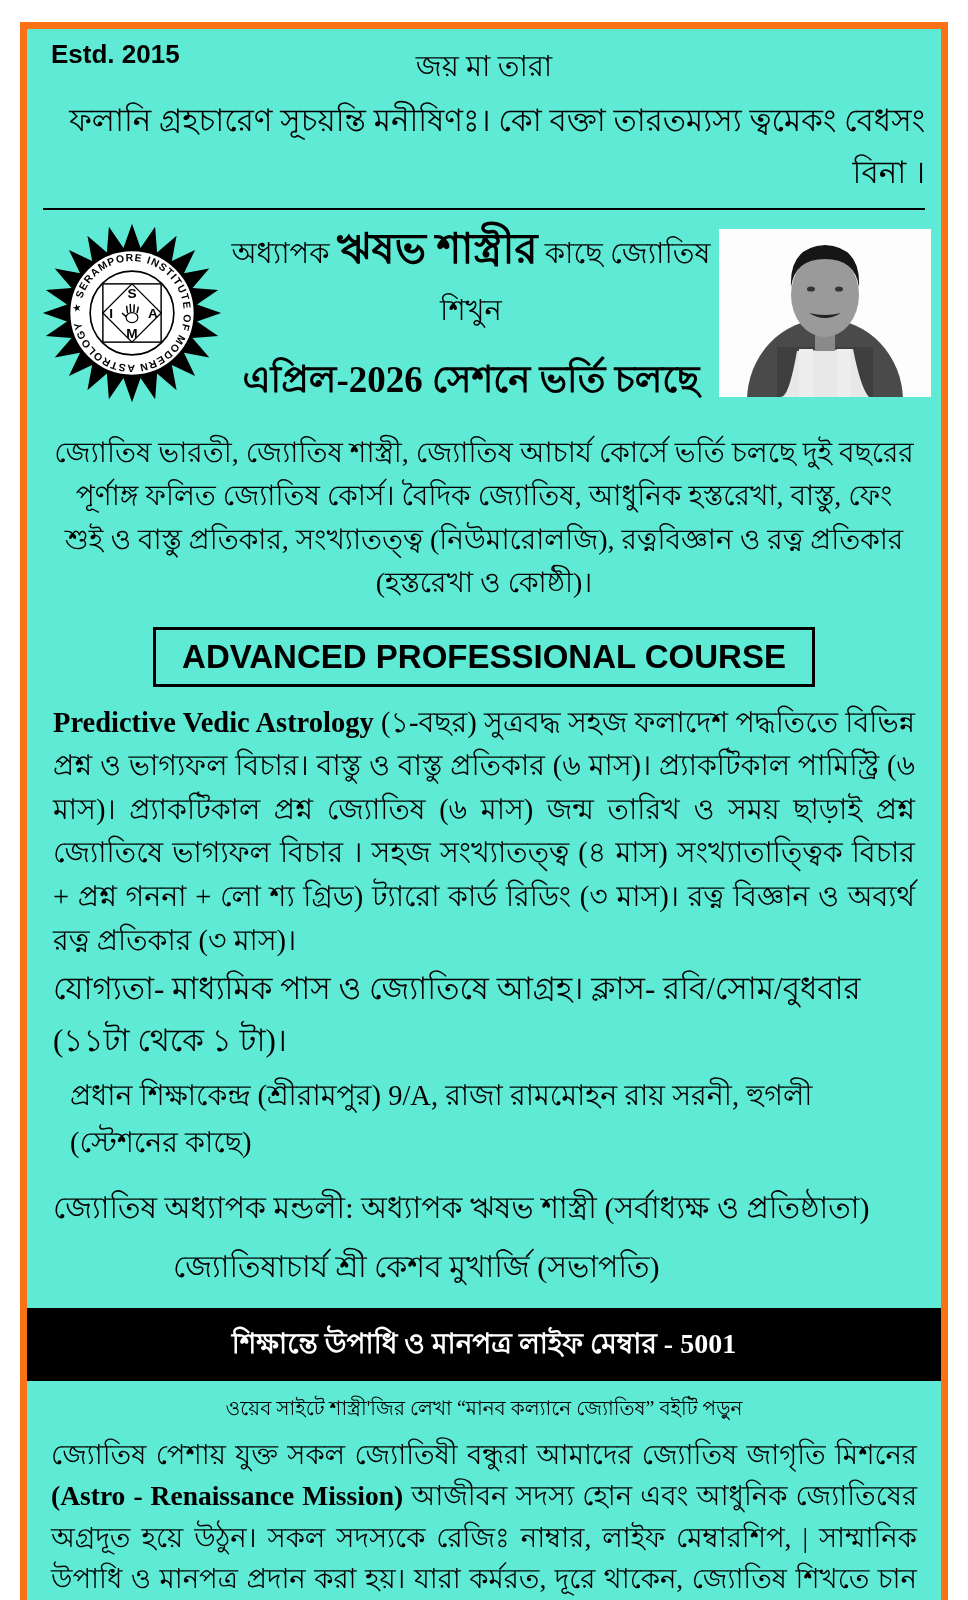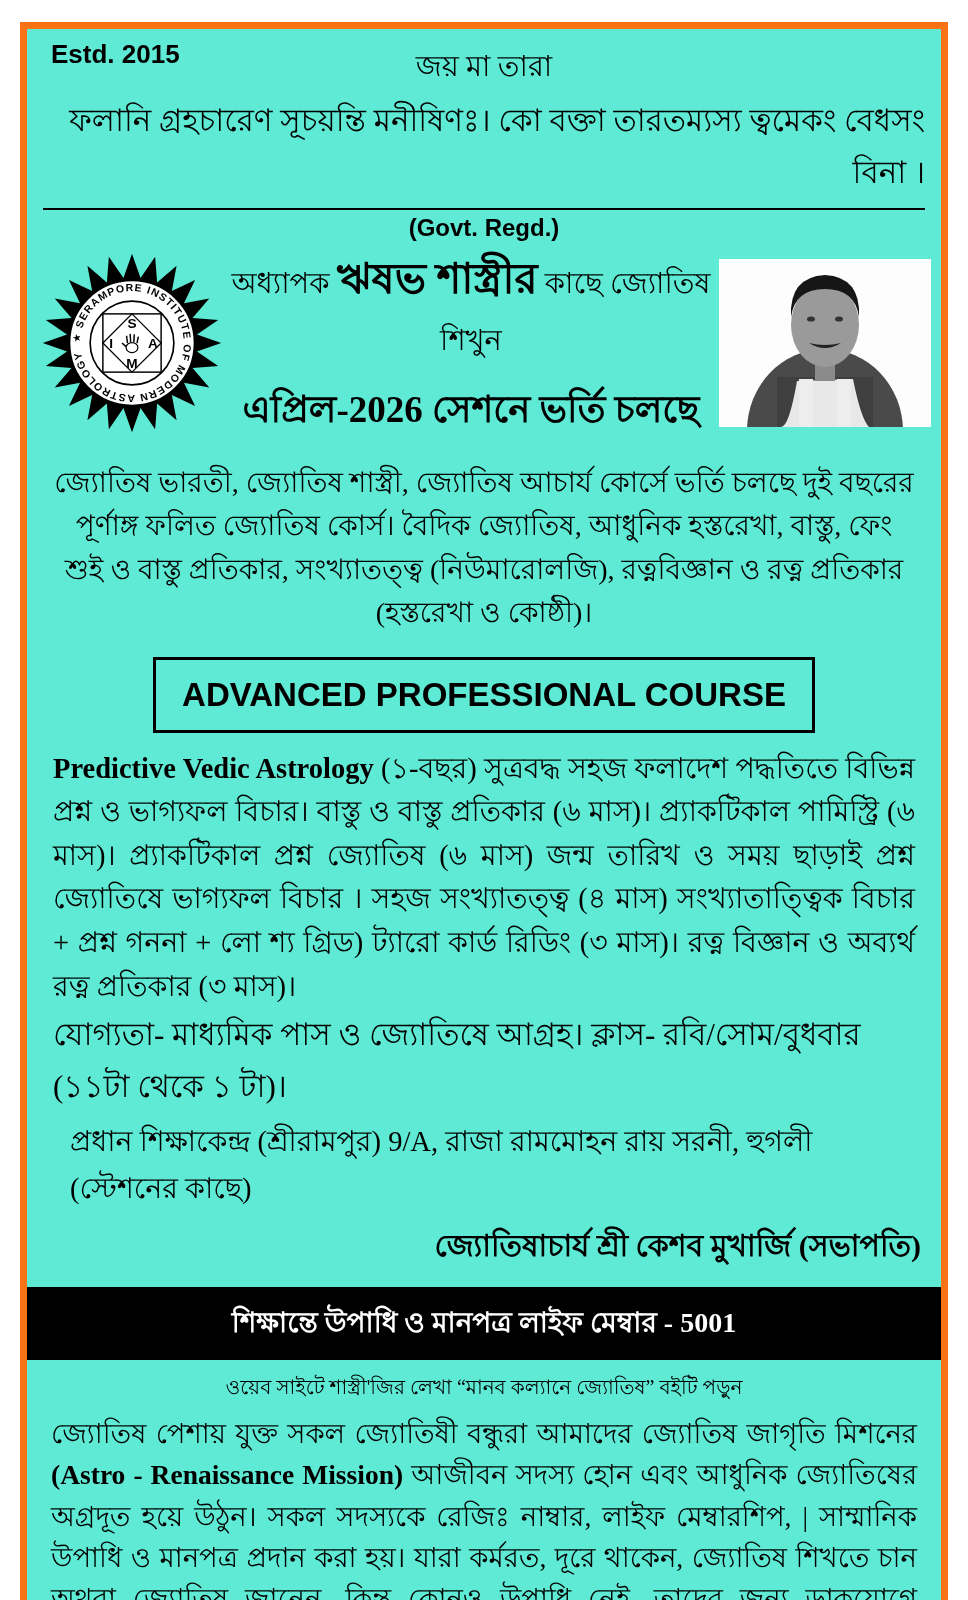--- a/index.html
+++ b/index.html
@@ -22,29 +22,29 @@
   .adm-l1 { font-size:29px; }
   .adm-l1 b { font-size:42px; font-weight:bold; }
   .adm-l2 { font-size:37px; font-weight:bold; margin-top:14px;text-align:center; }
   .portrait { flex:0 0 auto; }
 
   .rule { height:3px; background:#000; width:100%; }
 
   .intro { text-align:center; font-size:28px; line-height:1.55; padding:12px 26px 6px 26px; }
 
   .advbox-wrap { text-align:center; margin:16px 0 4px 0; }
-  .advbox { display:inline-block; border:3px solid #000; padding:16px 26px; font-family:"Liberation Sans","DejaVu Sans",sans-serif; font-weight:bold; font-size:33px; letter-spacing:0; }
+  .advbox { display:inline-block; border:3px solid #000; padding:8px 26px; font-family:"Liberation Sans","DejaVu Sans",sans-serif; font-weight:bold; font-size:33px; letter-spacing:0; }
 
   .coursedesc { font-size:28.5px; line-height:1.53; text-align:justify; padding:10px 26px 0 26px; }
   .coursedesc .lat { font-family:"Liberation Serif","DejaVu Serif",serif; font-weight:bold; }
   .elig { font-size:31px; padding:2px 26px 0 26px; }
   .center-line { font-size:28.5px; padding:6px 26px 0 43px; }
 
   .faculty1 { font-size:30px; padding:16px 26px 0 26px; }
-  .faculty2 { font-size:30px; padding:8px 20px 14px 26px; text-align:right; margin-left:120px;font-weight:bold; }
+  .faculty2 { font-size:30px; padding:8px 20px 14px 26px; text-align:left; margin-left:120px; }
 
   .black-banner { background:#000; color:#fff; text-align:center; font-weight:bold; font-size:28px; padding:14px 6px 12px 6px; }
 
   .bookline { text-align:center; font-size:20px; padding:12px 20px 2px 20px; }
   .member-para { font-size:27.5px; line-height:1.5; text-align:justify; padding:6px 24px 12px 24px; }
   .member-para .lat { font-weight:bold; }
 
   svg text { font-family:"Liberation Sans","DejaVu Sans",sans-serif; }
 </style>
 </head>
@@ -53,21 +53,20 @@
 <div class="sheet">
 
   <div class="hdr-row">
     <div class="estd">Estd. 2015</div>
     <div class="invocation">জয় মা তারা</div>
   </div>
   <div class="shloka">ফলানি গ্রহচারেণ সূচয়ন্তি মনীষিণঃ। কো বক্তা তারতম্যস্য ত্বমেকং বেধসং বিনা ।</div>
   <div class="title-wrap">
     <div class="title">SERAMPORE INSTITUTE OF MODERN ASTROLOGY</div>
   </div>
-  <div class="govt">(Govt. Regd.)</div>
 
   <div class="banner-band">
     <div class="seal">
       <svg width="182" height="182" viewBox="0 0 200 200">
         <polygon id="seal-star" fill="#000" points="100.0,2.0 109.4,28.6 125.4,5.3 127.6,33.5 149.0,15.1 143.8,42.9 169.3,30.7 157.1,56.2 184.9,51.0 166.5,72.4 194.7,74.6 171.4,90.6 198.0,100.0 171.4,109.4 194.7,125.4 166.5,127.6 184.9,149.0 157.1,143.8 169.3,169.3 143.8,157.1 149.0,184.9 127.6,166.5 125.4,194.7 109.4,171.4 100.0,198.0 90.6,171.4 74.6,194.7 72.4,166.5 51.0,184.9 56.2,157.1 30.7,169.3 42.9,143.8 15.1,149.0 33.5,127.6 5.3,125.4 28.6,109.4 2.0,100.0 28.6,90.6 5.3,74.6 33.5,72.4 15.1,51.0 42.9,56.2 30.7,30.7 56.2,42.9 51.0,15.1 72.4,33.5 74.6,5.3 90.6,28.6"></polygon>
         <circle cx="100" cy="100" r="69" fill="#fff" stroke="#000" stroke-width="2.5"></circle>
         <path id="ringPath" fill="none" d="M 100,100 m -57,0 a 57,57 0 1,1 114,0 a 57,57 0 1,1 -114,0"></path>
         <text font-size="11.5" font-weight="bold" letter-spacing="1.2">
           <textPath href="#ringPath">★ SERAMPORE INSTITUTE OF MODERN ASTROLOGY ★ WB ★</textPath>
         </text>
@@ -115,20 +114,21 @@
   <div class="intro">জ্যোতিষ ভারতী, জ্যোতিষ শাস্ত্রী, জ্যোতিষ আচার্য কোর্সে ভর্তি চলছে দুই বছরের পূর্ণাঙ্গ ফলিত জ্যোতিষ কোর্স। বৈদিক জ্যোতিষ, আধুনিক হস্তরেখা, বাস্তু, ফেং শুই ও বাস্তু প্রতিকার, সংখ্যাতত্ত্ব (নিউমারোলজি), রত্নবিজ্ঞান ও রত্ন প্রতিকার (হস্তরেখা ও কোষ্ঠী)।</div>
 
   <div class="advbox-wrap">
     <div class="advbox">ADVANCED PROFESSIONAL COURSE</div>
   </div>
 
   <div class="coursedesc"><span class="lat">Predictive Vedic Astrology</span><span> (১-বছর) সুত্রবদ্ধ সহজ ফলাদেশ পদ্ধতিতে বিভিন্ন প্রশ্ন ও ভাগ্যফল বিচার। বাস্তু ও বাস্তু প্রতিকার (৬ মাস)। প্র্যাকটিকাল পামিস্ট্রি (৬ মাস)। প্র্যাকটিকাল প্রশ্ন জ্যোতিষ (৬ মাস) জন্ম তারিখ ও সময় ছাড়াই প্রশ্ন জ্যোতিষে ভাগ্যফল বিচার । সহজ সংখ্যাতত্ত্ব (৪ মাস) সংখ্যাতাত্ত্বিক বিচার + প্রশ্ন গননা + লো শ্য গ্রিড) ট্যারো কার্ড রিডিং (৩ মাস)। রত্ন বিজ্ঞান ও অব্যর্থ রত্ন প্রতিকার (৩ মাস)।</span></div>
   <div class="elig">যোগ্যতা- মাধ্যমিক পাস ও জ্যোতিষে আগ্রহ। ক্লাস- রবি/সোম/বুধবার (১১টা থেকে ১ টা)।</div>
   <div class="center-line">প্রধান শিক্ষাকেন্দ্র (শ্রীরামপুর) 9/A, রাজা রামমোহন রায় সরনী, হুগলী (স্টেশনের কাছে)</div>
 
+  <div class="faculty1">জ্যোতিষ অধ্যাপক মন্ডলী: অধ্যাপক ঋষভ শাস্ত্রী (সর্বাধ্যক্ষ ও প্রতিষ্ঠাতা)</div>
   <div class="faculty2">জ্যোতিষাচার্য শ্রী কেশব মুখার্জি (সভাপতি)</div>
 
   <div class="black-banner">শিক্ষান্তে উপাধি ও মানপত্র লাইফ মেম্বার - 5001</div>
 
   <div class="bookline">ওয়েব সাইটে শাস্ত্রী'জির লেখা “মানব কল্যানে জ্যোতিষ” বইটি পড়ুন</div>
   <div class="member-para"><span>জ্যোতিষ পেশায় যুক্ত সকল জ্যোতিষী বন্ধুরা আমাদের জ্যোতিষ জাগৃতি মিশনের </span><span class="lat">(Astro - Renaissance Mission)</span><span> আজীবন সদস্য হোন এবং আধুনিক জ্যোতিষের অগ্রদূত হয়ে উঠুন। সকল সদস্যকে রেজিঃ নাম্বার, লাইফ মেম্বারশিপ, | সাম্মানিক উপাধি ও মানপত্র প্রদান করা হয়। যারা কর্মরত, দূরে থাকেন, জ্যোতিষ শিখতে চান অথবা জ্যোতিষ জানেন, কিন্তু কোনও উপাধি নেই, তাদের জন্য ডাকযোগে জ্যোতিষ শিক্ষা এবং প্রাইভেটে পরীক্ষা দেওয়ার সুব্যবস্থা আছে।</span></div>
 
   <div class="rule"></div>
 
 </div>

